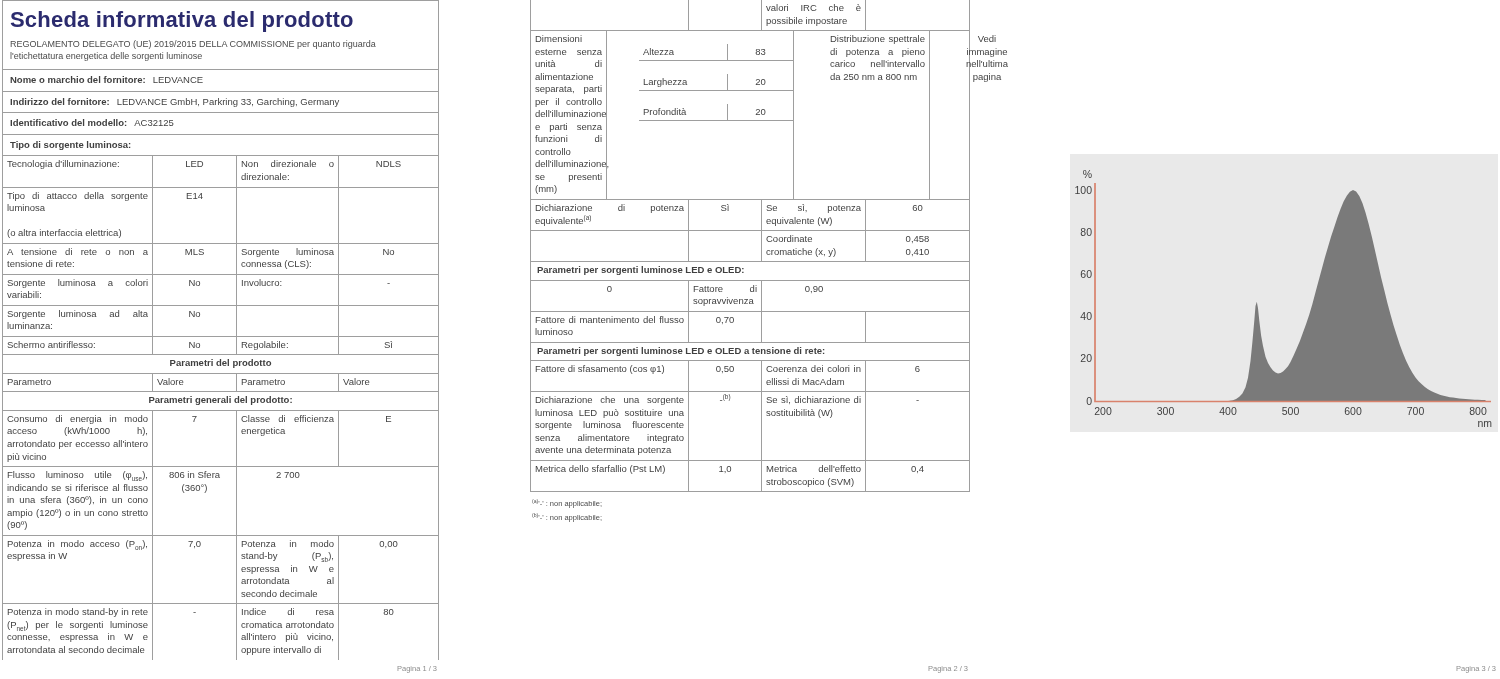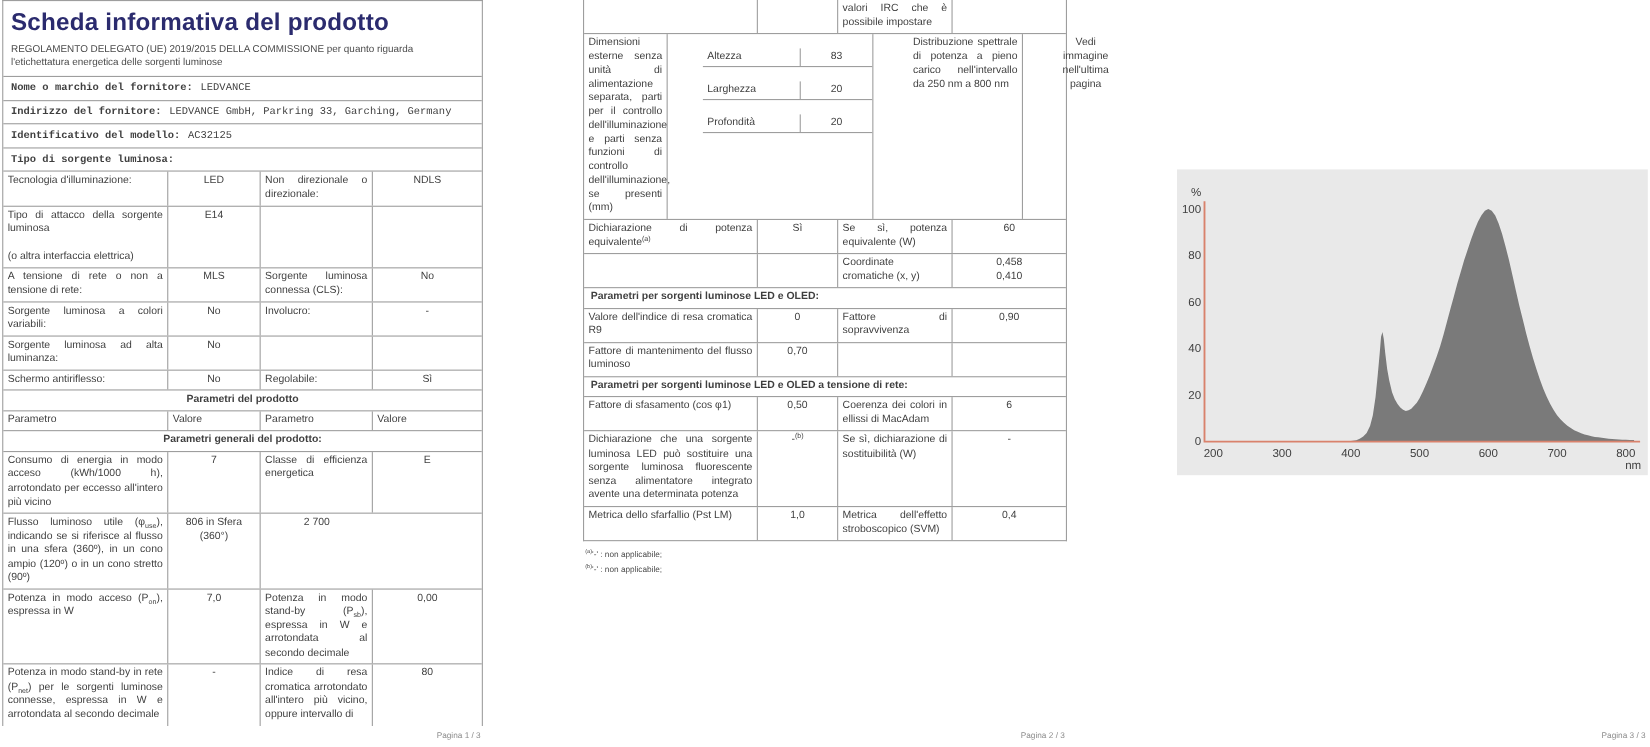--- a/index.html
+++ b/index.html
@@ -16,21 +16,21 @@
   #pg2 { left: 530px; width: 440px; }
 
   .tbl { border: 1px solid #9e9e9e; font-size: 9.5px; line-height: 1.32; }
   .p1  { border-bottom: none; }
   .p2  { border-top: none; }
 
   .title-block { padding: 4px 8px 7px 7px; border-bottom: 1px solid #9e9e9e; }
   .title    { font-size: 22px; font-weight: bold; color: #2b2b6e; letter-spacing: .2px; }
   .subtitle { font-size: 9px; color: #4b4b4b; margin-top: 4px; line-height: 1.35; width: 390px; }
 
-  .irow { padding: 4px 7px; border-bottom: 1px solid #9e9e9e; font-family: Liberation Mono, monospace; }
+  .irow { padding: 4px 7px; border-bottom: 1px solid #9e9e9e; }
   .lbl  { font-weight: bold; }
   .ival { margin-left: 7px; }
 
   .r4 { display: grid; border-bottom: 1px solid #9e9e9e; }
   .p1 .r4 { grid-template-columns: 150px 84px 102px 1fr; }
   .p2 .r4 { grid-template-columns: 158px 73px 104px 1fr; }
   .p2 .r4.dim { grid-template-columns: 76px 155px 104px 1fr; }
 
   .c { padding: 2px 4px 3px; border-right: 1px solid #9e9e9e; white-space: pre-line; }
   .c:last-child { border-right: none; }
@@ -205,21 +205,20 @@
         <div class="c p j"></div>
         <div class="c v"></div>
         <div class="c p j">Coordinate cromatiche (x, y)</div>
         <div class="c v">0,458
 0,410</div>
       </div>
 
       <div class="sec">Parametri per sorgenti luminose LED e OLED:</div>
 
       <div class="r4">
-        <div class="c p j">Valore dell'indice di resa cromatica R9</div>
         <div class="c v">0</div>
         <div class="c p j">Fattore di sopravvivenza</div>
         <div class="c v">0,90</div>
       </div>
       <div class="r4">
         <div class="c p j">Fattore di mantenimento del flusso luminoso</div>
         <div class="c v">0,70</div>
         <div class="c p j"></div>
         <div class="c v"></div>
       </div>

